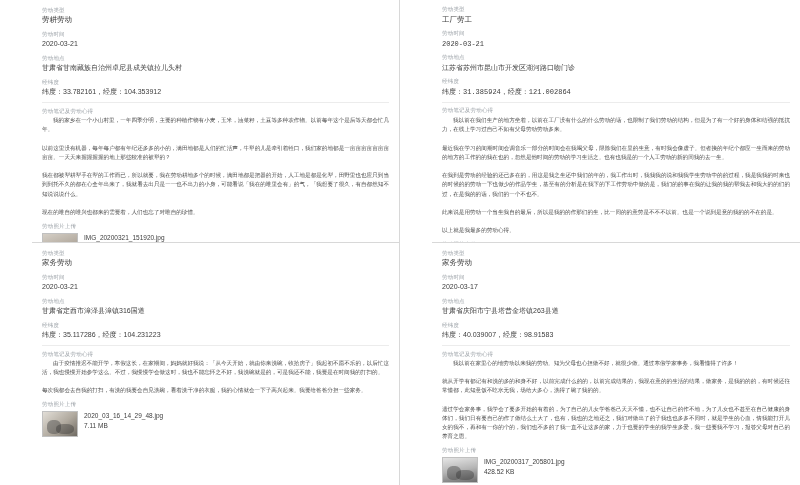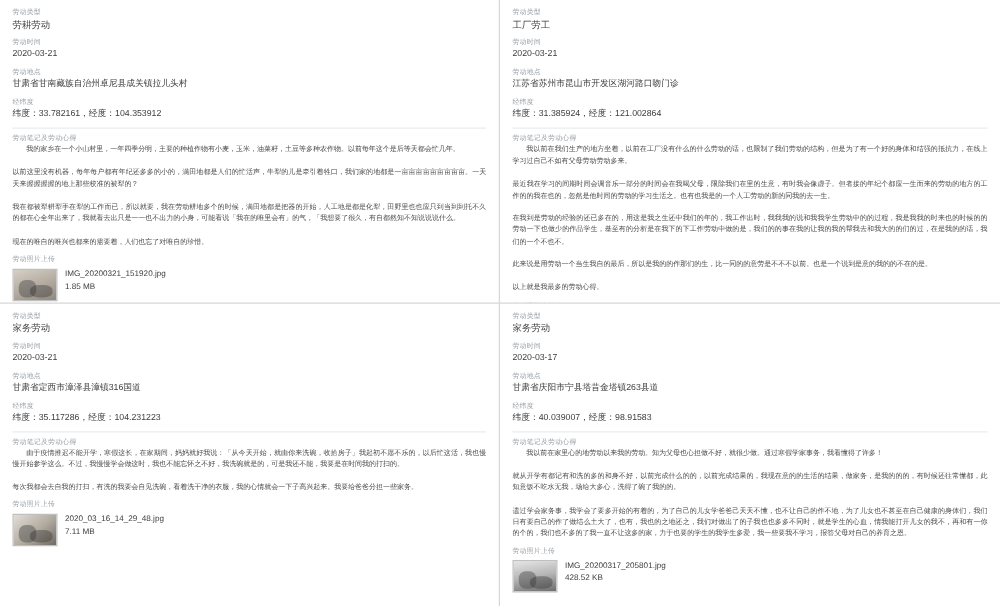--- a/index.html
+++ b/index.html
@@ -15,23 +15,24 @@
     grid-template-columns: 1fr 1fr;
     grid-template-rows: 1fr 1fr;
     background: #ffffff;
   }
   .cell {
     position: relative;
     overflow: hidden;
     padding: 6px 10px 6px 10px;
     border-right: 1px solid #d8d8d8;
     border-bottom: 1px solid #d8d8d8;
+    margin-left: 32px;
   }
   .cell.c1 { border-right: 1px solid #d8d8d8; }
-  .cell.c2 { border-right: none; }
+  .cell.c2 { border-right: none; font-family: Liberation Mono, monospace; }
   .cell.c3 { border-bottom: none; }
   .cell.c4 { border-right: none; border-bottom: none; }
 
   .field { margin-bottom: 5px; }
   .flabel {
     color: #9aa0a6;
     font-size: 5.5px;
     line-height: 8px;
     letter-spacing: 0.2px;
     margin-bottom: 1px;

